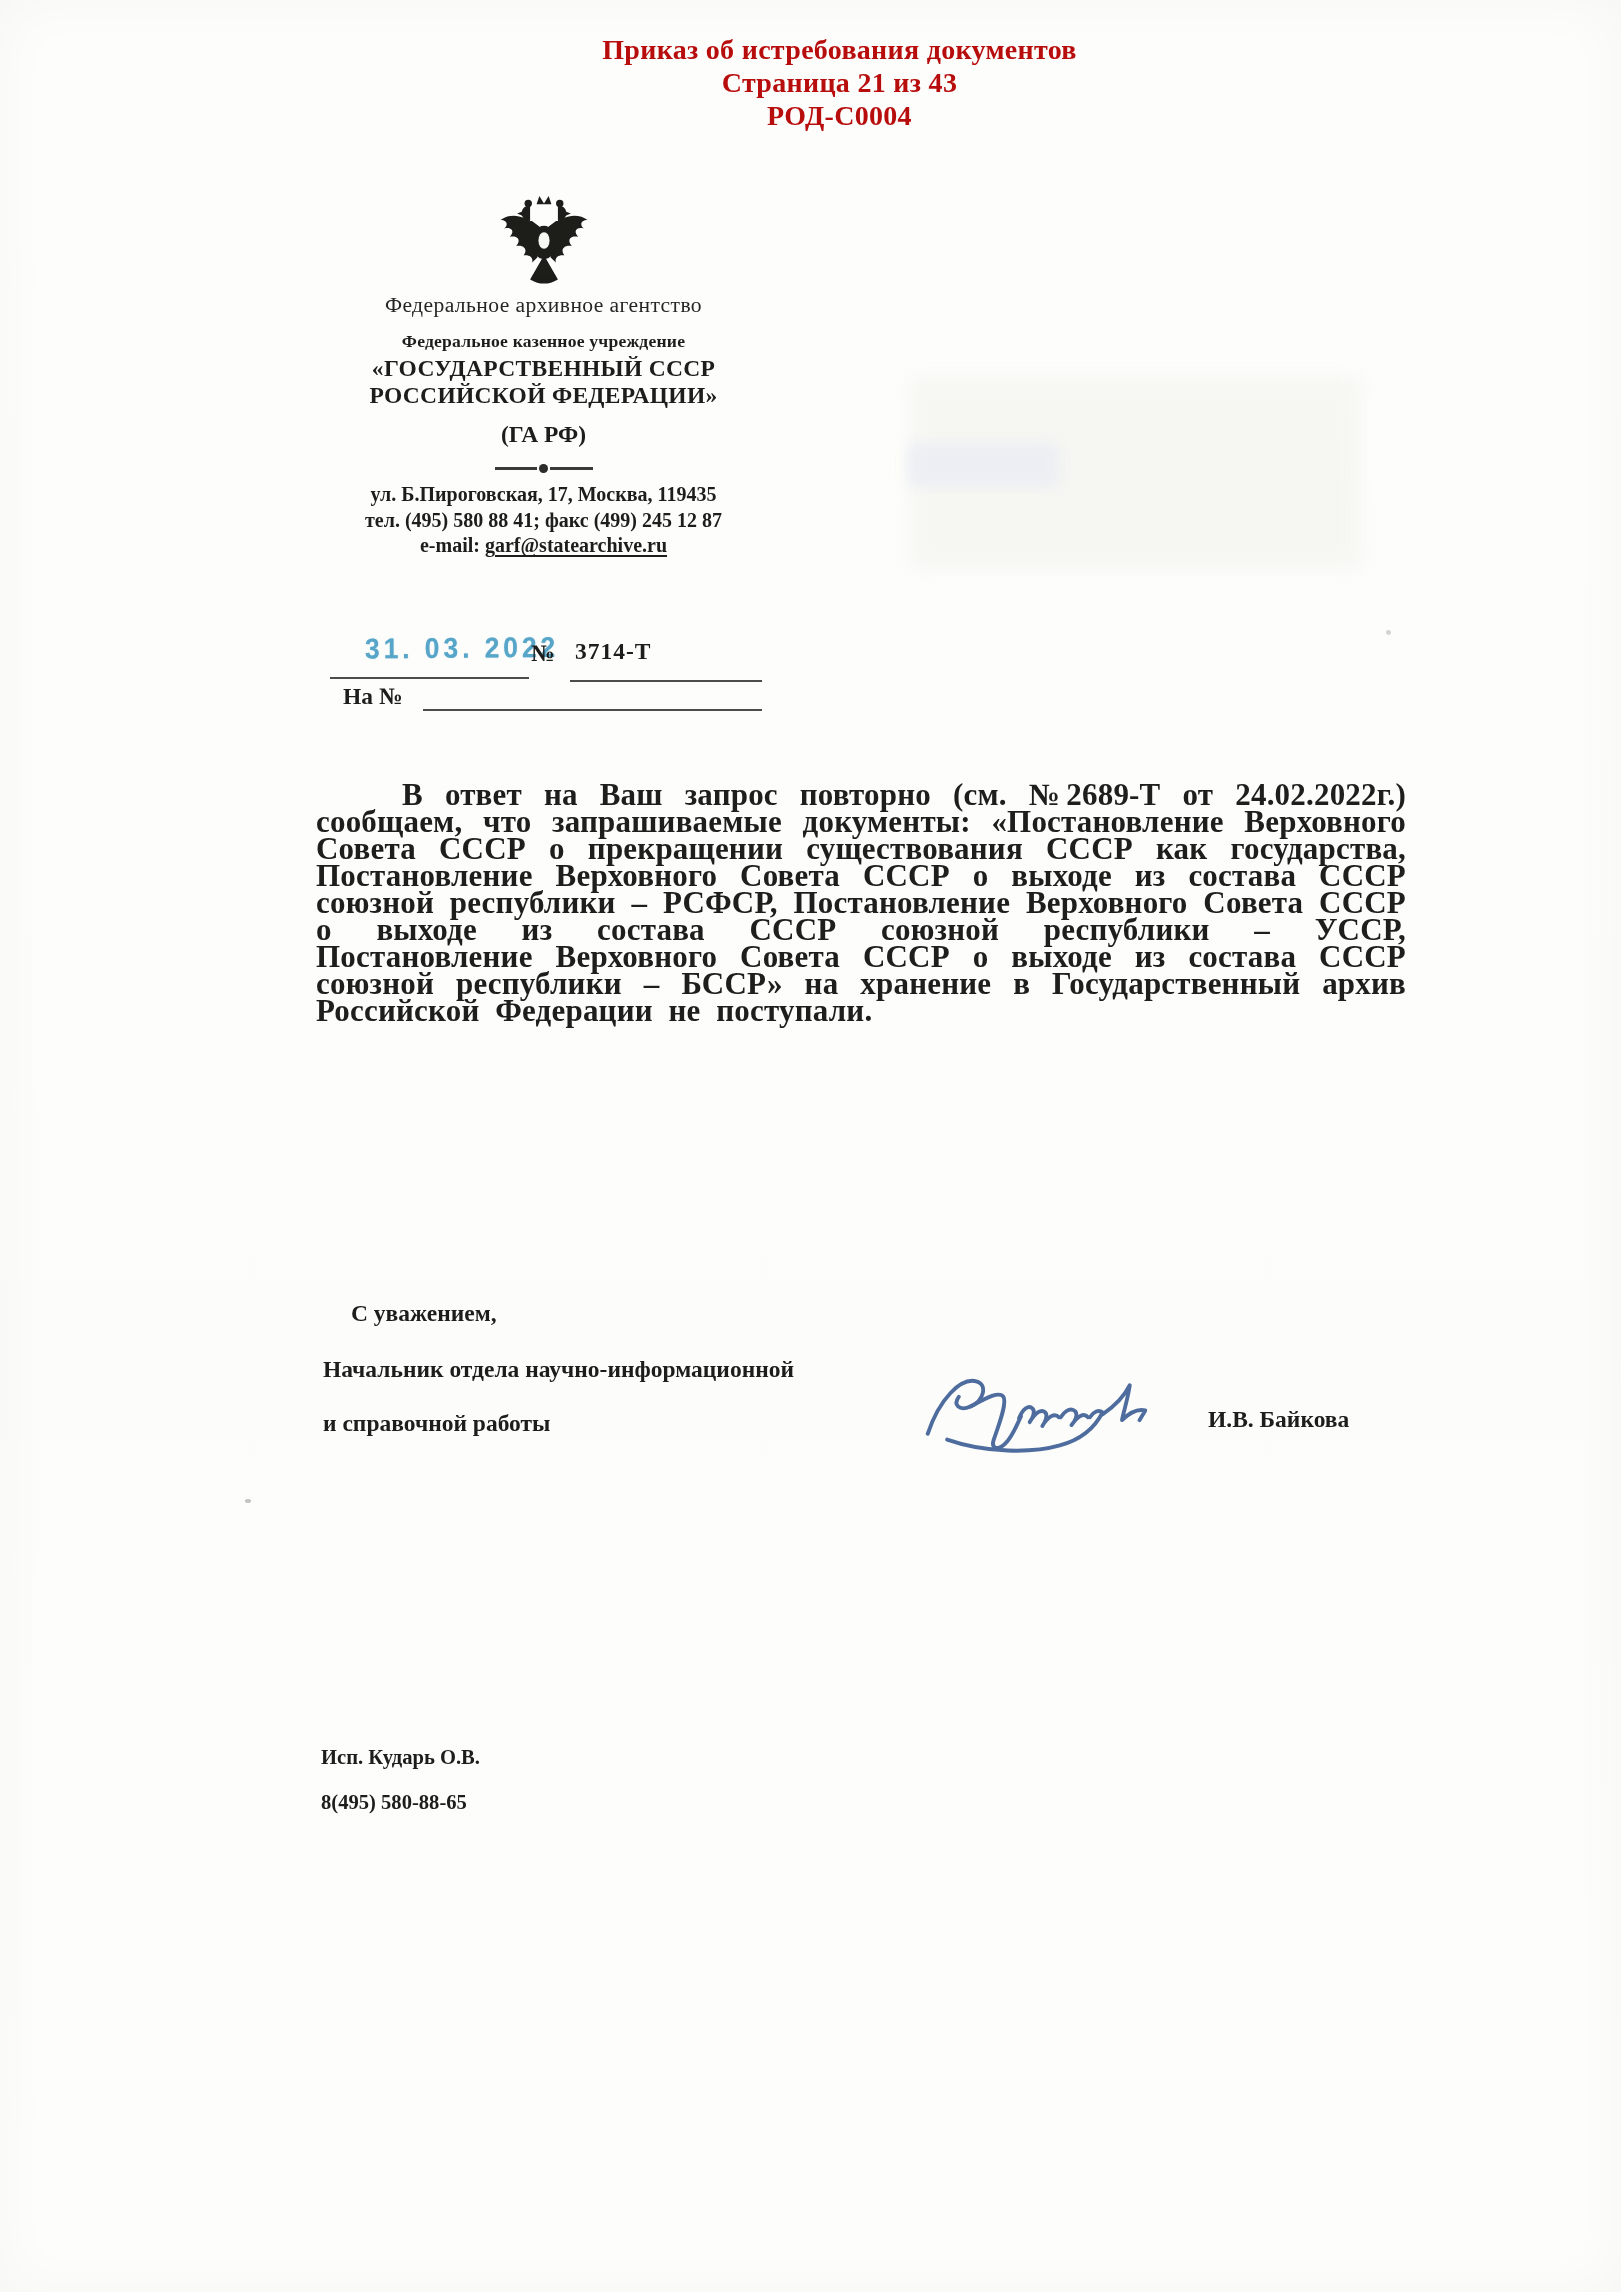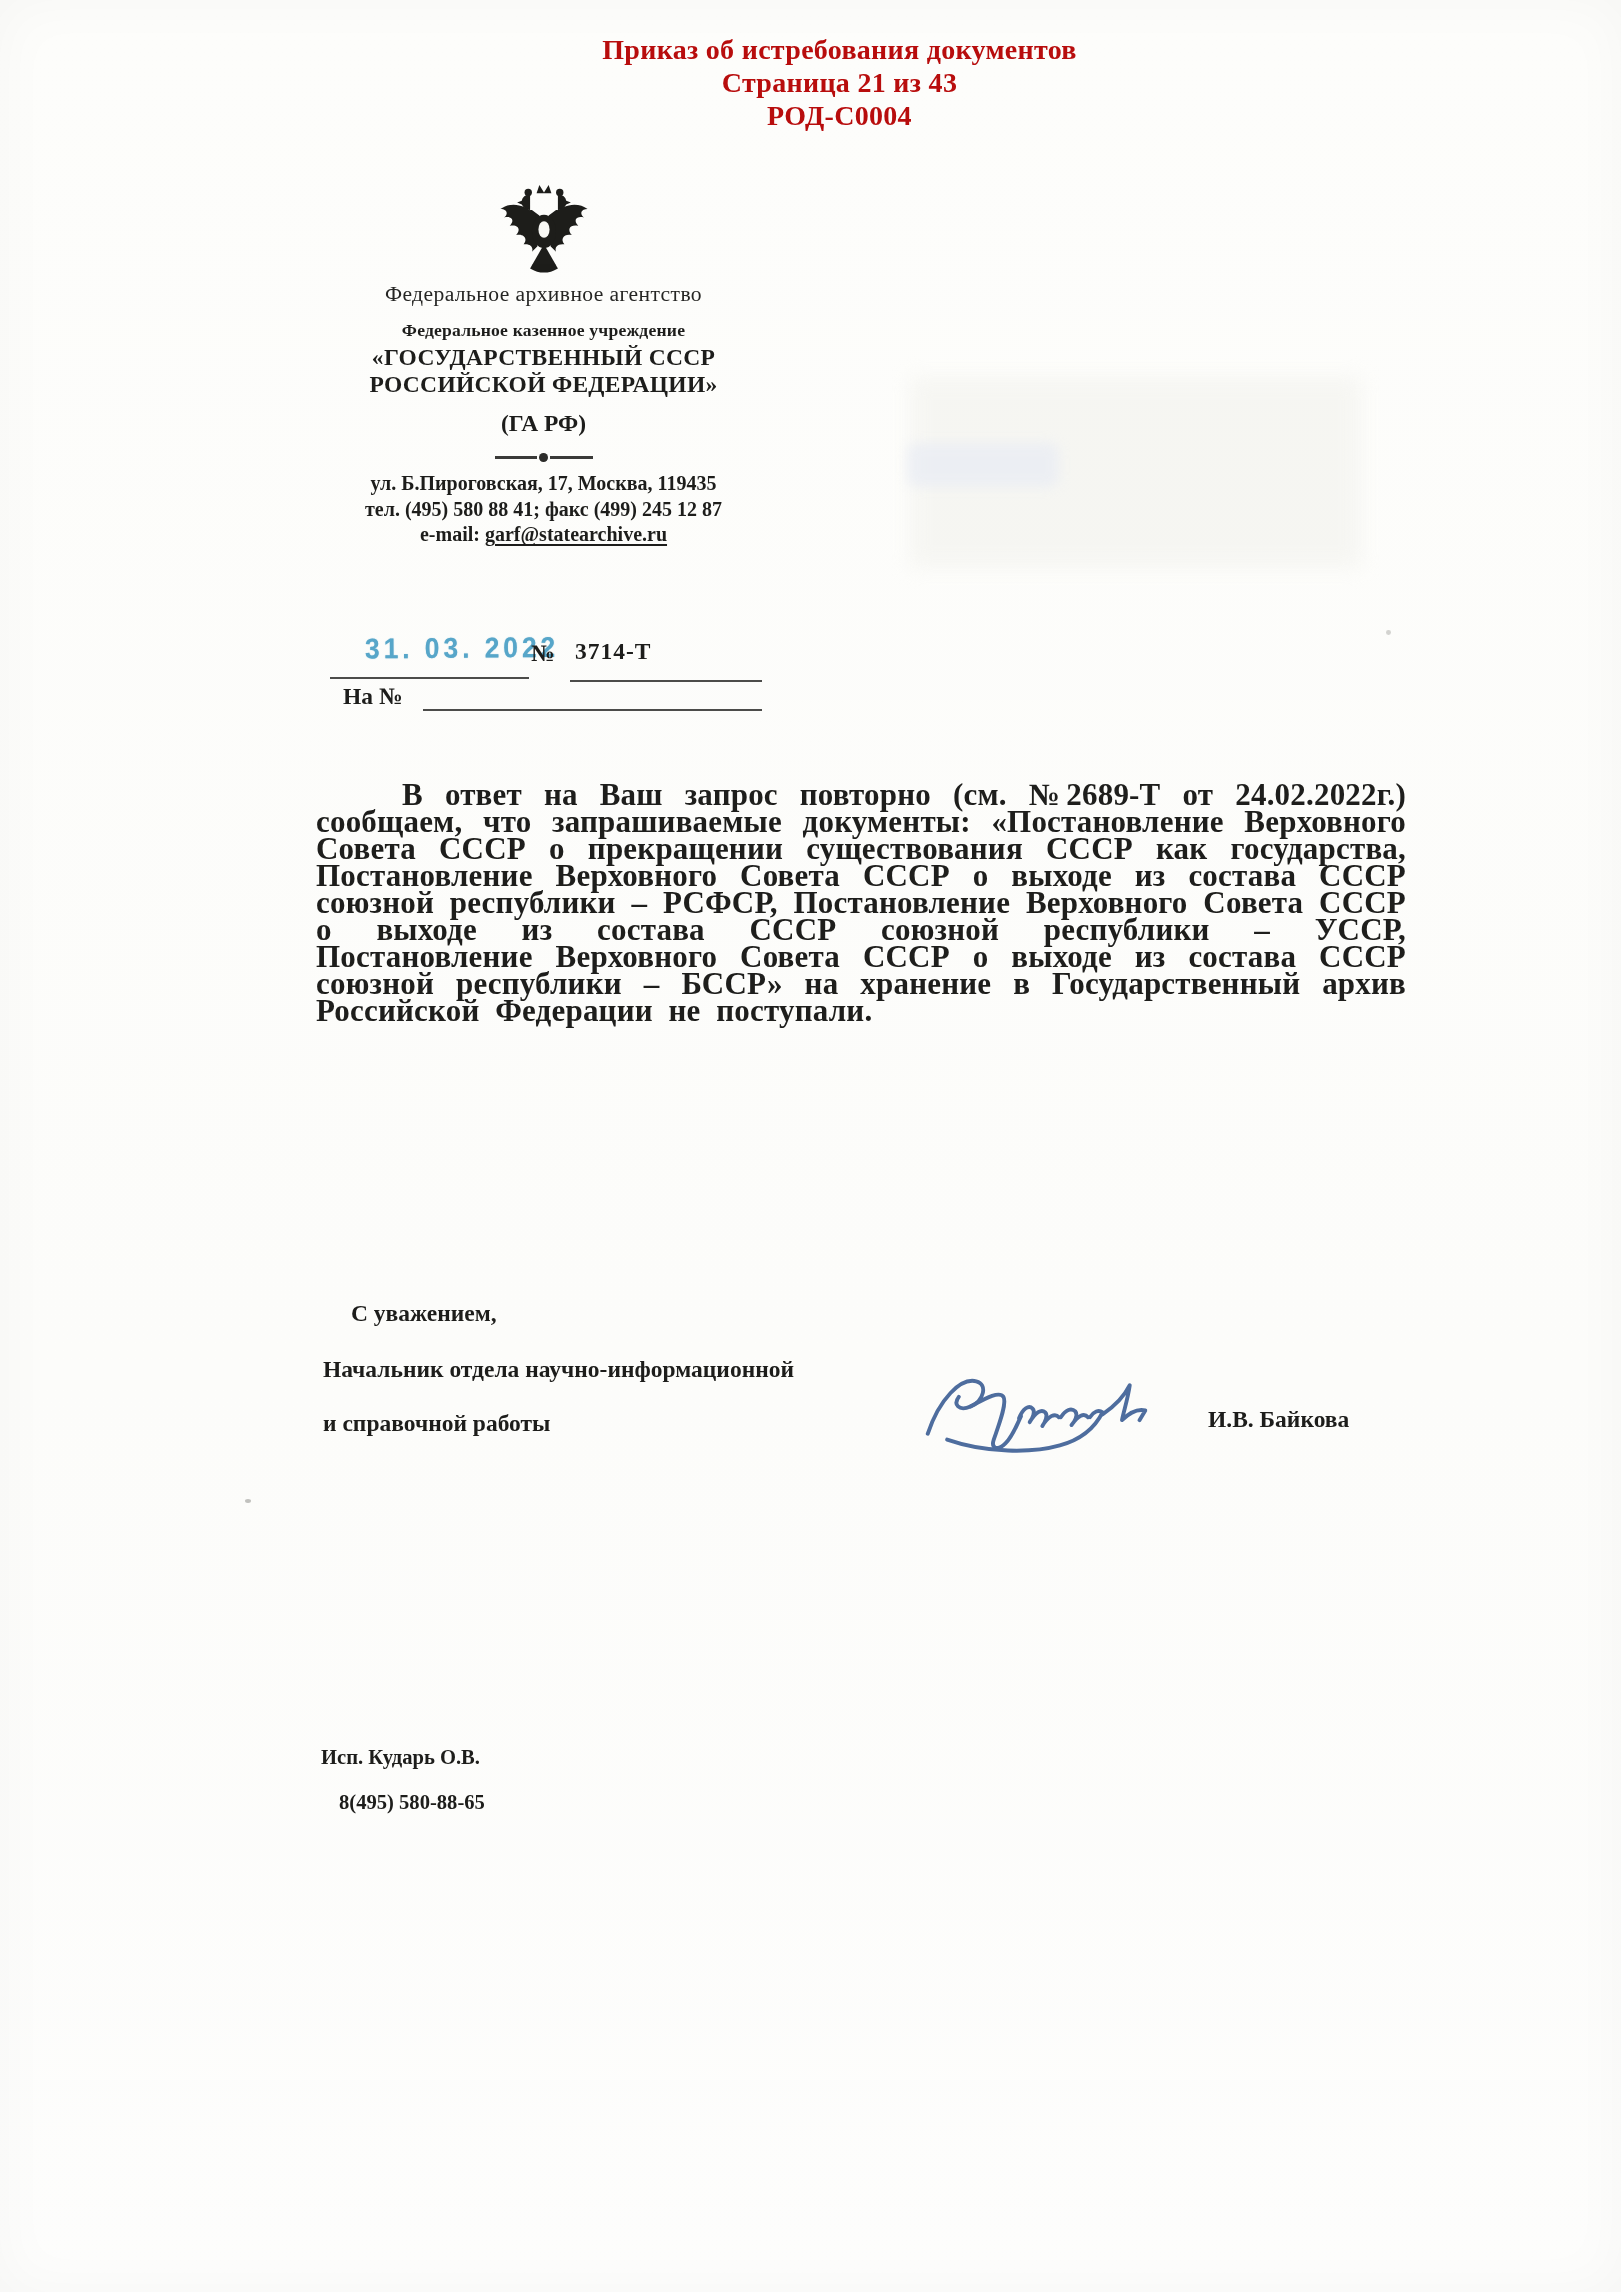--- a/index.html
+++ b/index.html
@@ -18,21 +18,21 @@
     position:absolute; top:33px; left:0; width:100%;
     text-align:center;
     transform:translateX(29px);
     color:#b80d0d;
     font-weight:bold;
     font-size:28px; line-height:33px;
     letter-spacing:0.3px;
   }
   
   .letterhead {
-    position:absolute; left:333px; top:183px; width:421px;
+    position:absolute; left:333px; top:194px; width:421px;
     text-align:center;
   }
   .emblem { display:block; margin:0 auto; }
   .lh-agency { font-size:21.6px; margin-top:5.9px; color:#262624; letter-spacing:0.4px; }
   .lh-institution { font-size:17.6px; font-weight:bold; margin-top:12.7px; letter-spacing:0.2px; }
   .lh-name { font-size:23.5px; font-weight:bold; line-height:26.5px; margin-top:3.9px; letter-spacing:0.3px; }
   .lh-abbr { font-size:23.5px; font-weight:bold; margin-top:12.7px; }
   .lh-divider { display:flex; align-items:center; justify-content:center; width:98px; margin:15.7px auto 9.8px auto; }
   .lh-divider .seg { flex:1; height:2.9px; background:#3a3a38; }
   .lh-divider .dot { width:8.8px; height:8.8px; background:#2c2c2a; border-radius:50%; margin:0 2px; }
@@ -72,21 +72,21 @@
   }
   .body-text p { margin:0; text-indent:86px; }
   
   .sig-closing { position:absolute; left:323px; top:1300px; font-size:23.5px; font-weight:600;margin-left:28px; }
   .sig-title-1 { position:absolute; left:323px; top:1356px; font-size:23.5px; font-weight:600; }
   .sig-title-2 { position:absolute; left:323px; top:1410px; font-size:23.5px; font-weight:600; }
   .sig-ink     { position:absolute; left:910px; top:1358px; }
   .sig-name    { position:absolute; left:1208px; top:1406px; font-size:23.5px; font-weight:600; }
   
   .exec-name  { position:absolute; left:321px; top:1746px; font-size:20.6px; font-weight:600; }
-  .exec-phone { position:absolute; left:321px; top:1791px; font-size:20.6px; font-weight:600;margin-left:18px; }
+  .exec-phone { position:absolute; left:321px; top:1791px; font-size:20.6px; font-weight:600; }
   
   .smudge-big   { position:absolute; left:910px; top:377px; width:451px; height:191px; background:#f1f1ec; opacity:0.55; filter:blur(9.8px); }
   .smudge-blue  { position:absolute; left:907px; top:443px; width:152px; height:44px; background:#e6eaf4; opacity:0.6; filter:blur(5.9px); border-radius:9.8px; }
   .speck-1 { position:absolute; left:245px; top:1499px; width:5.9px; height:3.9px; background:#9a9a96; opacity:0.6; border-radius:50%; }
   .speck-2 { position:absolute; left:1386px; top:630px; width:4.9px; height:4.9px; background:#aaaaa6; opacity:0.5; border-radius:50%; }
 </style>
 </head>
 <body>
 
 <div class="page">

